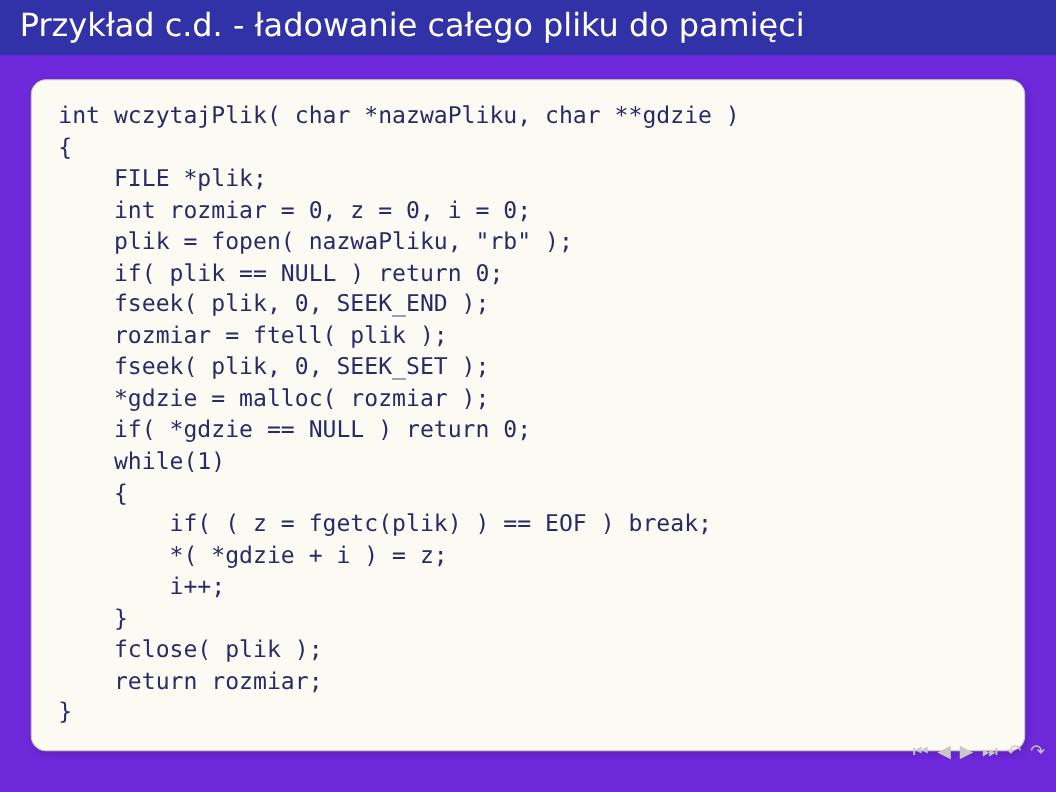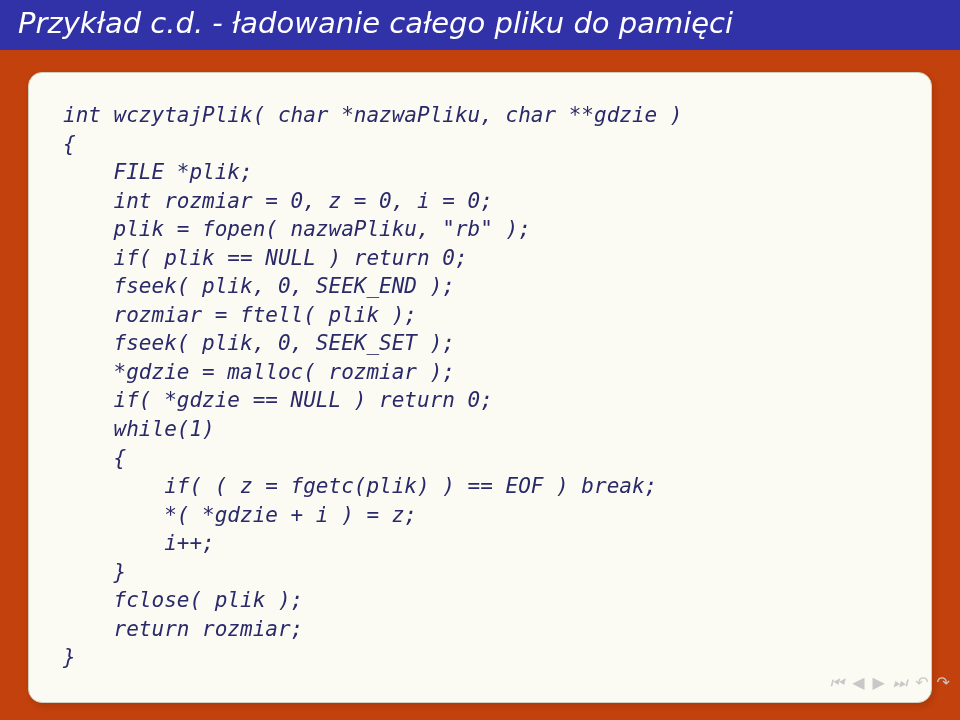--- a/index.html
+++ b/index.html
@@ -8,24 +8,23 @@
     width: 960px;
     height: 720px;
     overflow: hidden;
     font-family: "DejaVu Sans", "Helvetica Neue", Arial, sans-serif;
     background: #fff;
   }
   .slide {
     width: 960px;
     height: 720px;
     position: relative;
-    background: #c2410c;
+    background: #6d28d9;
     display: flex;
     flex-direction: column;
-    font-style: italic;
   }
   .title-bar {
     background: #3232a8;
     color: #fff;
     padding: 6px 18px 10px 18px;
     font-size: 29px;
     font-weight: 400;
     border-top-left-radius: 0;
   }
   .body {
@@ -34,21 +33,21 @@
     position: relative;
   }
   .code-box {
     background: #fbfbf3;
     border: 1px solid #cfcfbf;
     border-radius: 14px;
     padding: 16px 22px 18px 22px;
     box-shadow: 2px 3px 6px rgba(0,0,0,0.12);
   }
   .code-box pre {
-    margin: 12px;
+    margin: 2px;
     font-family: "DejaVu Sans Mono", "Courier New", monospace;
     font-size: 21px;
     line-height: 1.36;
     color: #2a2a6a;
     white-space: pre;
   }
   .footer {
     position: absolute;
     left: 0;
     bottom: 0;

